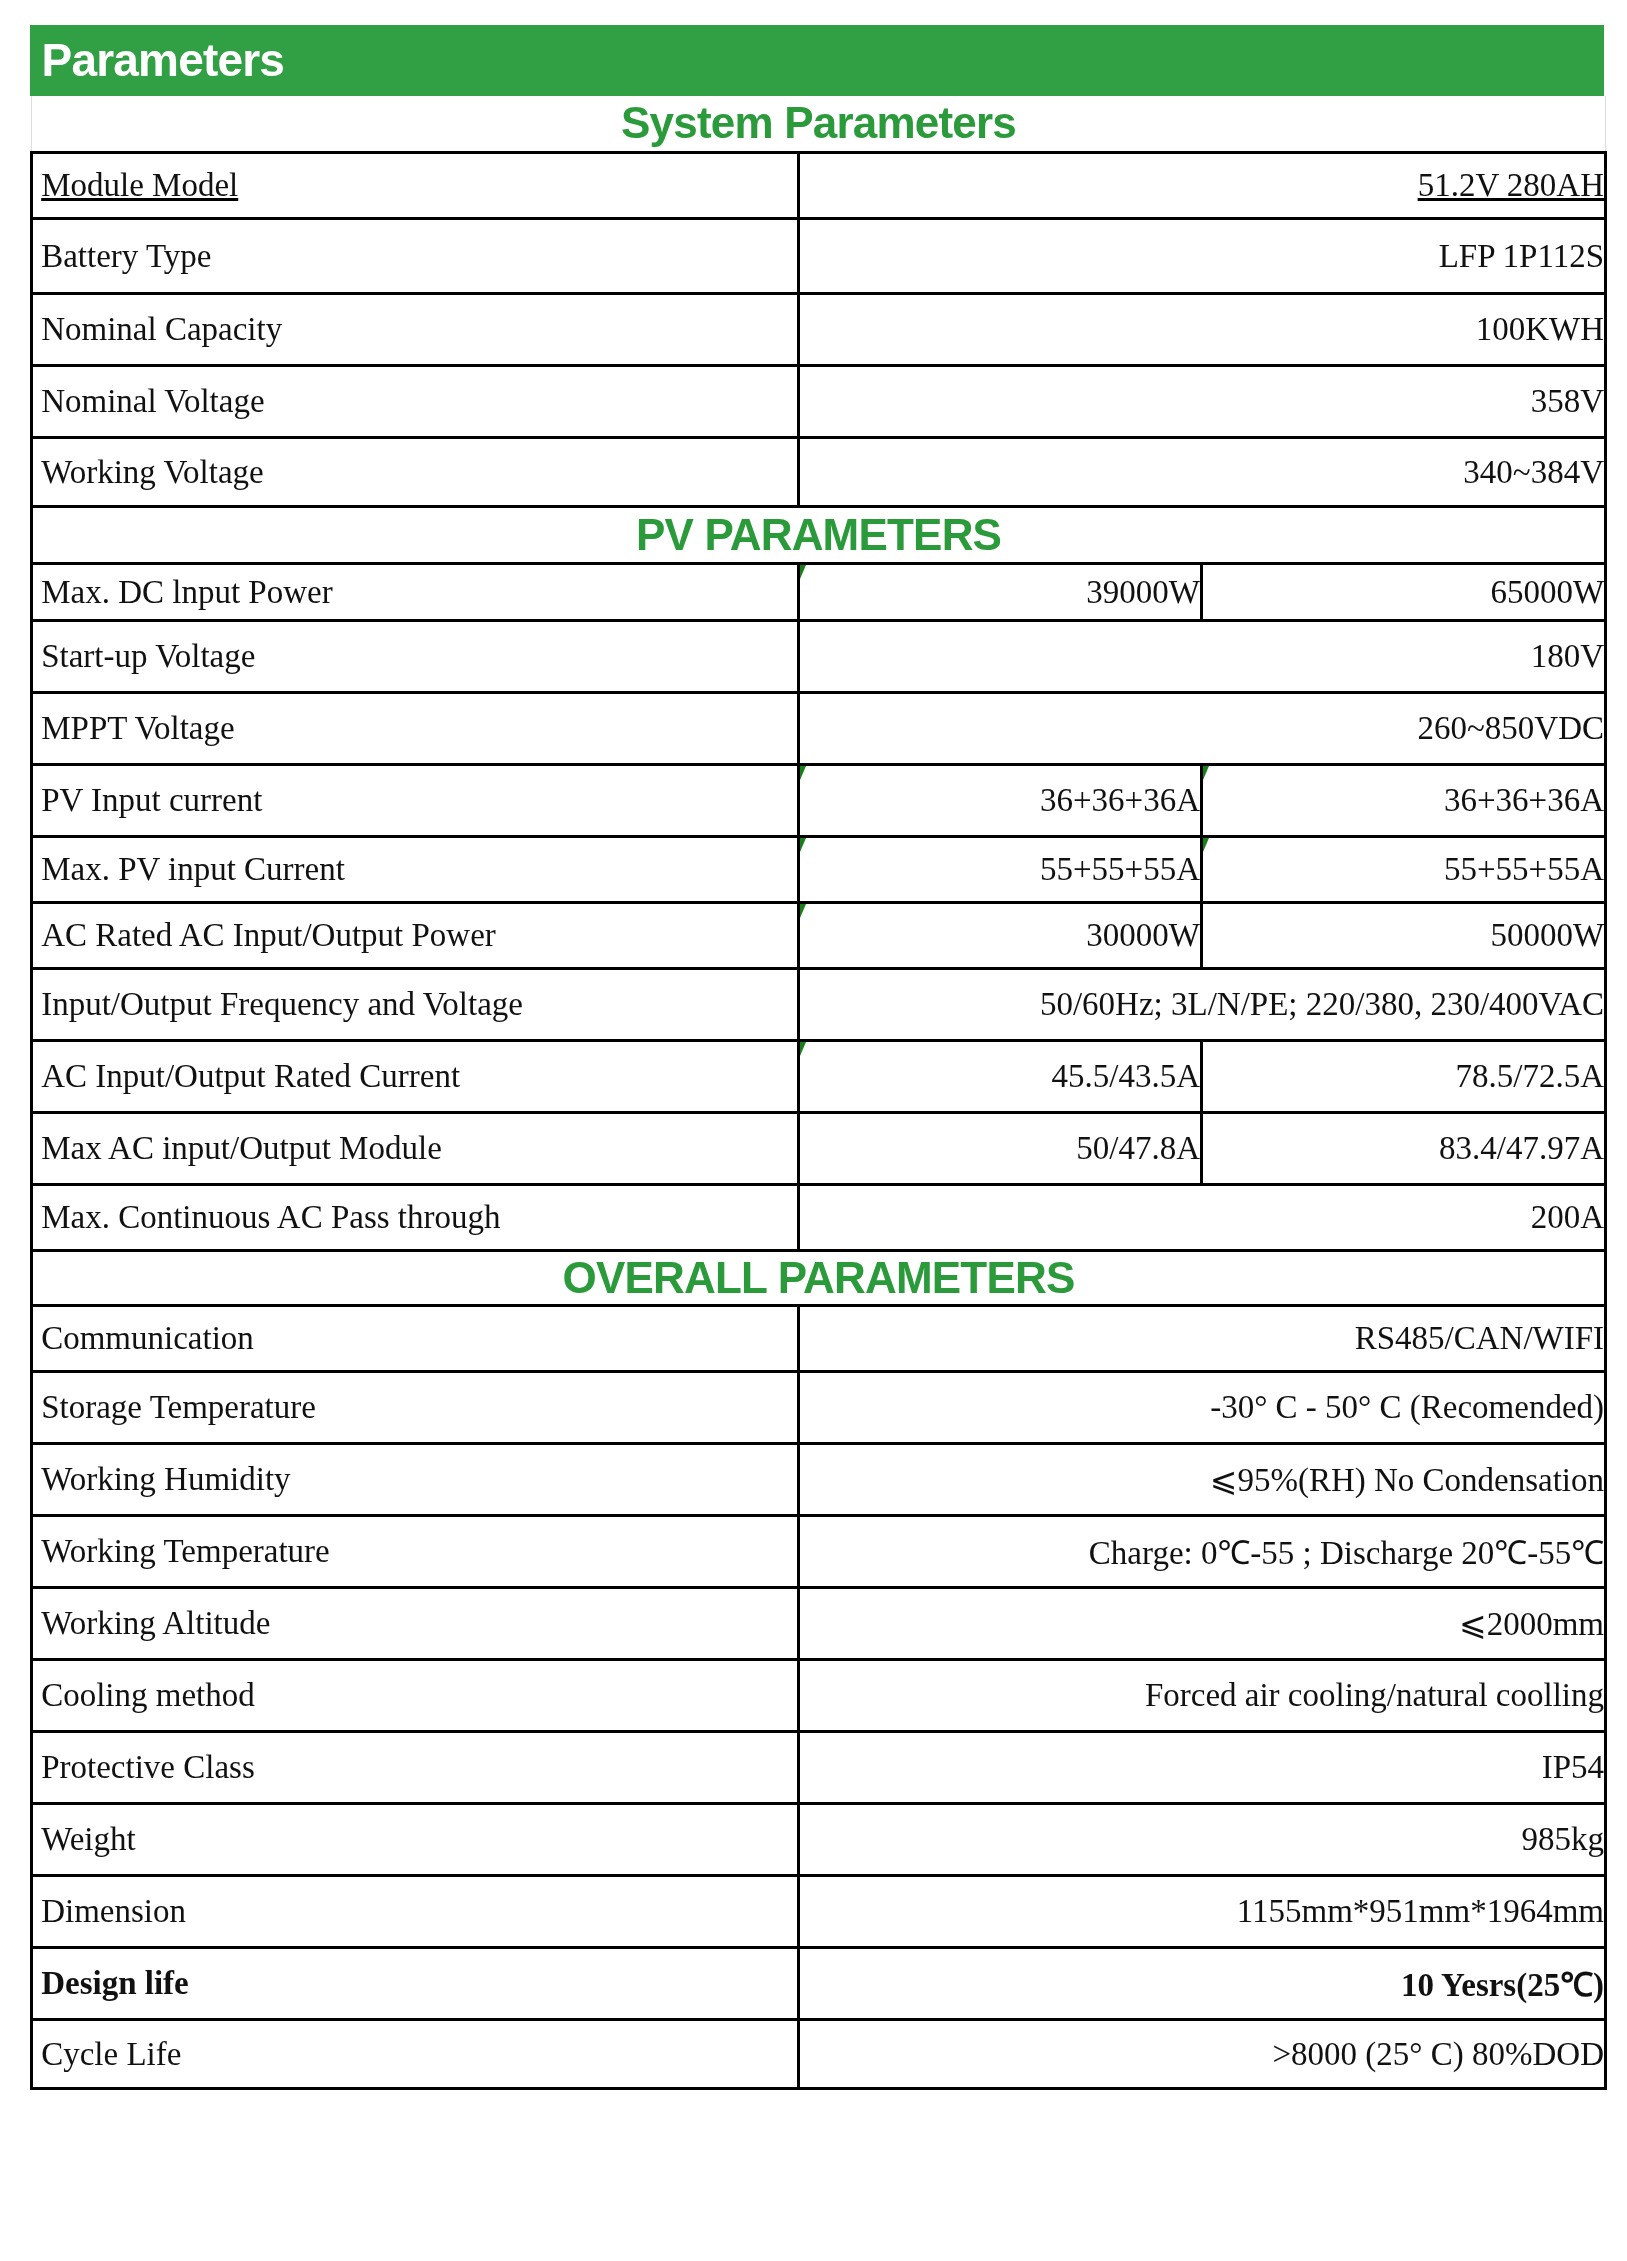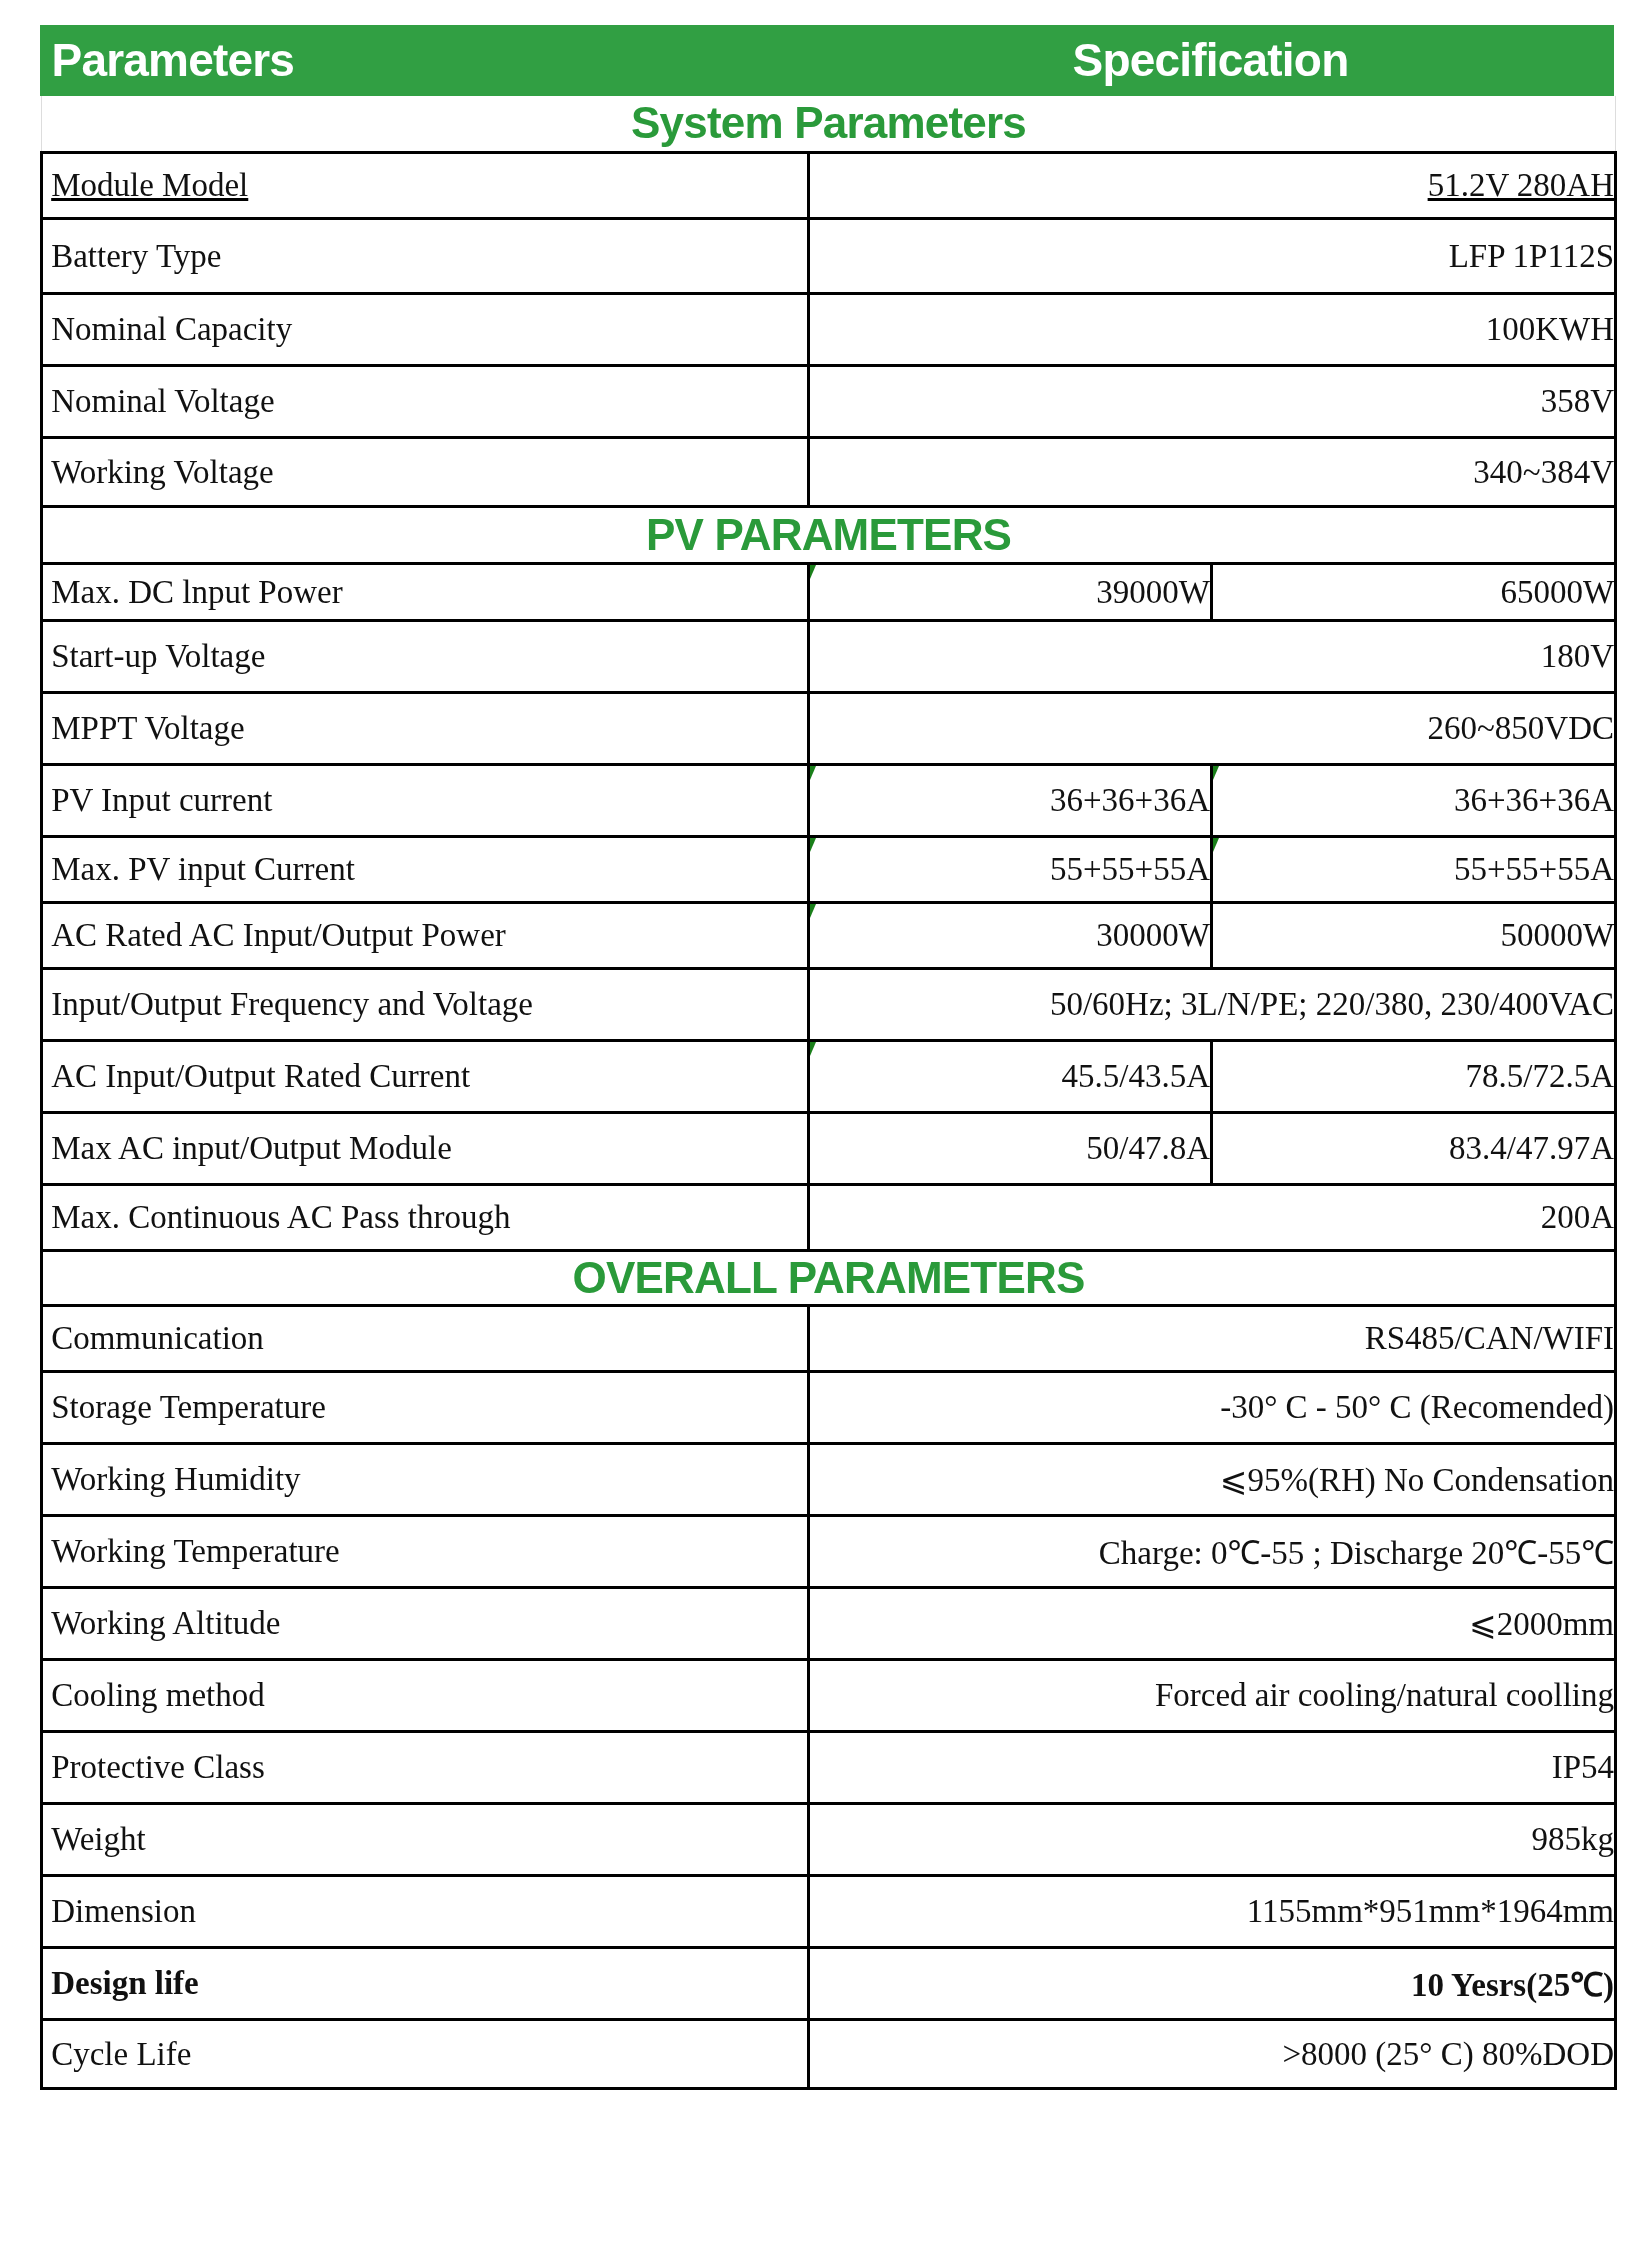--- a/index.html
+++ b/index.html
@@ -1,37 +1,36 @@
 <!DOCTYPE html>
 <html style="font-size:13px"><head>
 <meta charset="utf-8">
 <style>
   html,body{margin:0;padding:0;background:#fff;}
   body{width:1628px;height:2261px;position:relative;overflow:hidden;}
-  #sheet{position:absolute;left:40px;top:24.6px;width:1574px;}
+  #sheet{position:absolute;left:30px;top:24.6px;width:1574px;}
   .hdr{height:71px;background:#319f43;display:flex;align-items:center;color:#fff;
        font-family:"Liberation Sans",sans-serif;font-weight:bold;font-size:46px;letter-spacing:-0.8px;}
   .hdr .c1{width:767px;padding-left:11.5px;box-sizing:border-box;}
   .hdr .c2{flex:1;text-align:center;}
   table{border-collapse:collapse;width:1574px;table-layout:fixed;}
   td{border:3.3px solid #000;font-family:"Liberation Serif",serif;font-size:33px;color:#111;padding:0;position:relative;}
   td.p{padding-left:8.2px;text-align:left;}
   td.v{text-align:right;}
   tr.sec td{border-top:none;text-align:center;color:#2a9a3a;font-family:"Liberation Sans",sans-serif;
             font-weight:bold;font-size:44px;letter-spacing:-0.8px;}
   tr.sec.first td{border-left:1.6px solid #ddd;border-right:1.6px solid #ddd;border-top:none;}
   .tri{position:absolute;left:0;top:0;width:0;height:0;border-top:14.8px solid #1a7f1a;border-right:6.6px solid transparent;}
 </style>
 </head>
 <body>
 
 <div id="sheet">
   <div class="hdr">
     <div class="c1">Parameters</div>
-    <div class="c2">Specification</div>
   </div>
   <table>
     <colgroup>
         <col style="width:767px">
         <col style="width:403px">
         <col style="width:404px">
       </colgroup>
     <tbody id="tbody">
         <tr class="sec first" style="height: 57px;">
           <td colspan="3">System Parameters</td>

